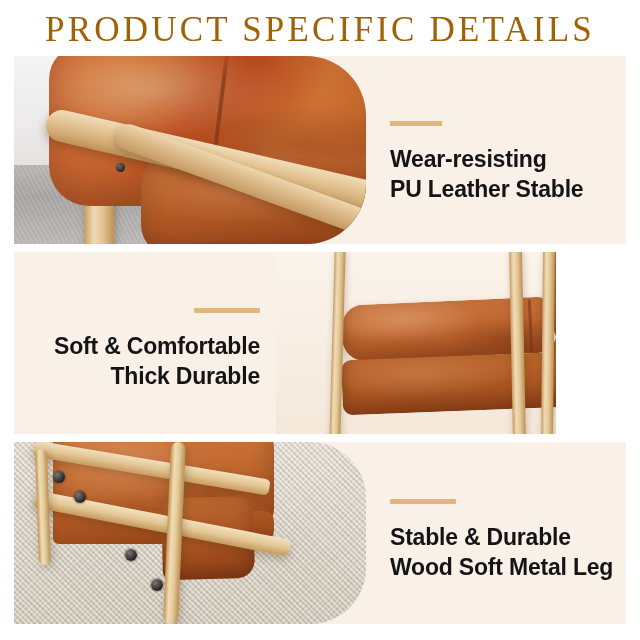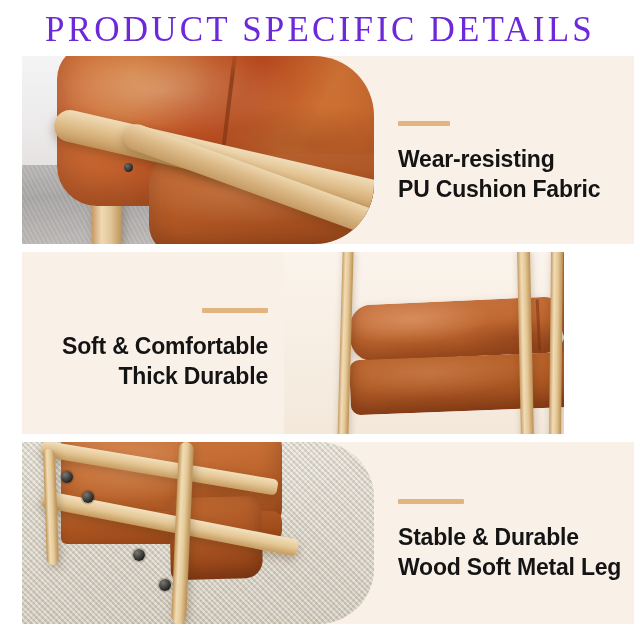--- a/index.html
+++ b/index.html
@@ -19,30 +19,29 @@
   .page-title {
     position: absolute;
     left: 0;
     top: 8px;
     width: 640px;
     text-align: center;
     font-family: "Liberation Serif", serif;
     font-size: 35px;
     line-height: 44px;
     letter-spacing: 3.2px;
-    color: #6d28d9;
+    color: #a16207;
     font-weight: 400;
     white-space: nowrap;
   }
 
   
   .panel {
     position: absolute;
     overflow: hidden;
-    margin-left: 8px;
   }
   .panel-bg {
     position: absolute;
     inset: 0;
     background: #f9f1e8;
   }
 
   
   .photo {
     position: absolute;
@@ -287,21 +286,21 @@
     <div class="p1-seam"></div>
     <div class="p1-seat"></div>
     <div class="p1-arm"></div>
     <div class="p1-arm2"></div>
     <div class="p1-bolt"></div>
   </div>
 
   <div class="txt-block" style="left:376px; top:65px; width:230px;">
     <div class="rule" style="width:52px; margin-bottom:18px;"></div>
     <div class="headline">Wear-resisting</div>
-    <div class="headline">PU Cushion Fabric</div>
+    <div class="headline">PU Leather Stable</div>
   </div>
 </div>
 
 <div class="panel" style="left:14px; top:252px; width:542px; height:182px;">
 
   <div class="panel-bg"></div>
 
   <div class="photo" style="left:262px; top:0; width:364px; height:182px; border-radius:0;">
     <div class="p2-bg"></div>
     <div class="p2-rightcushion"></div>

